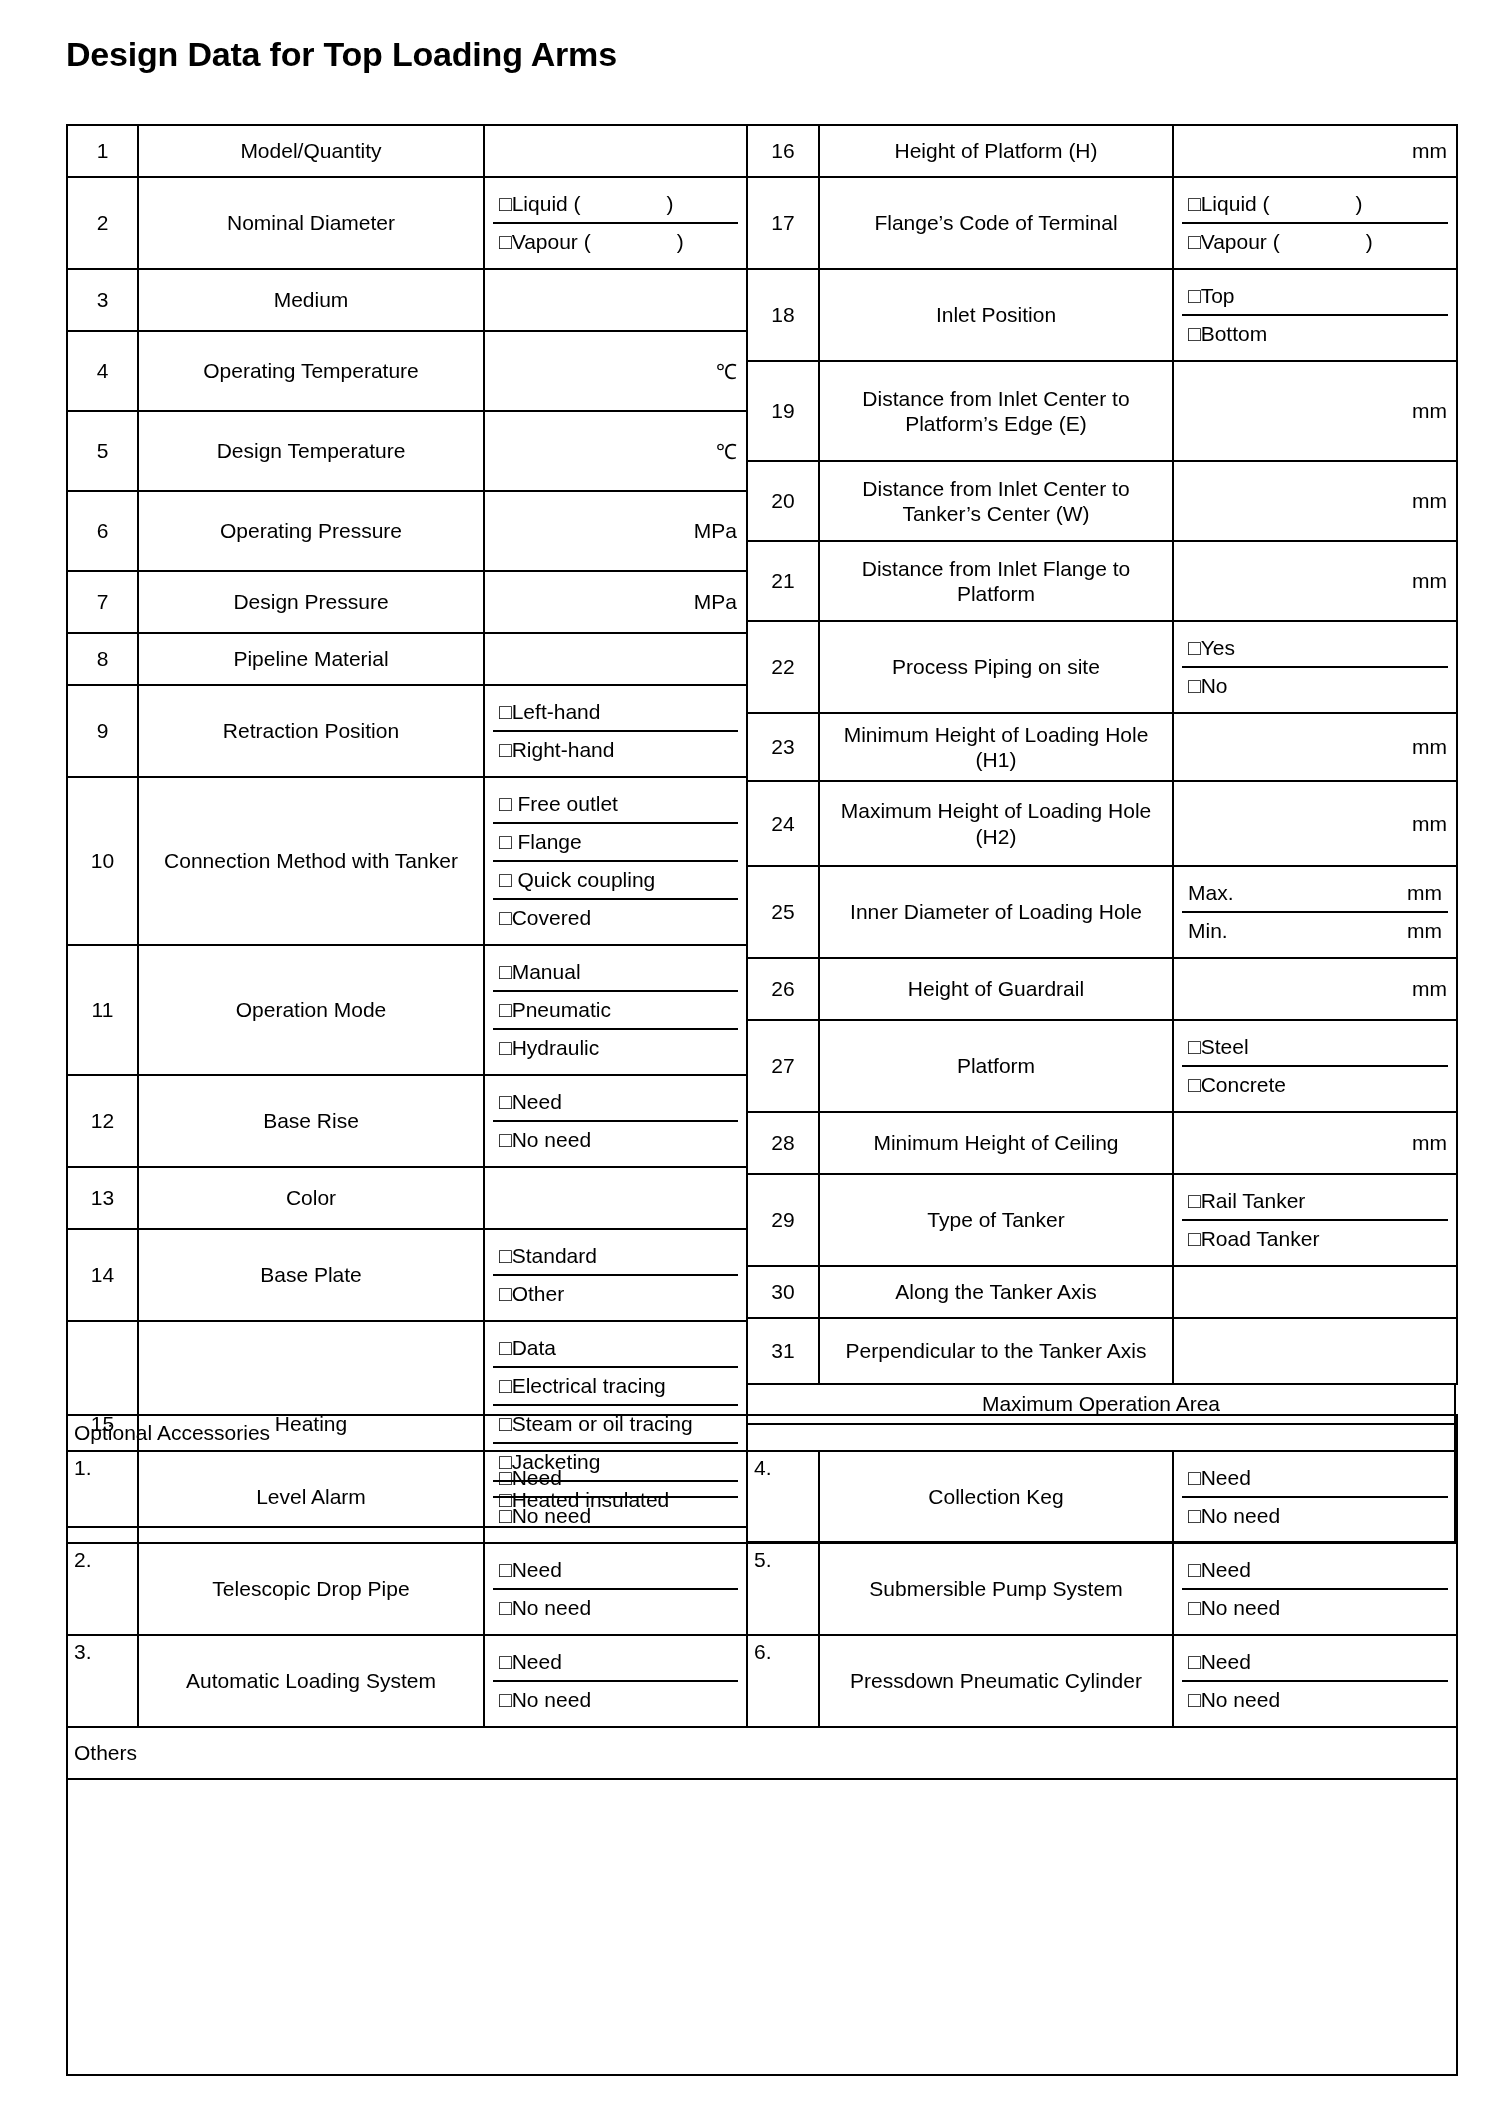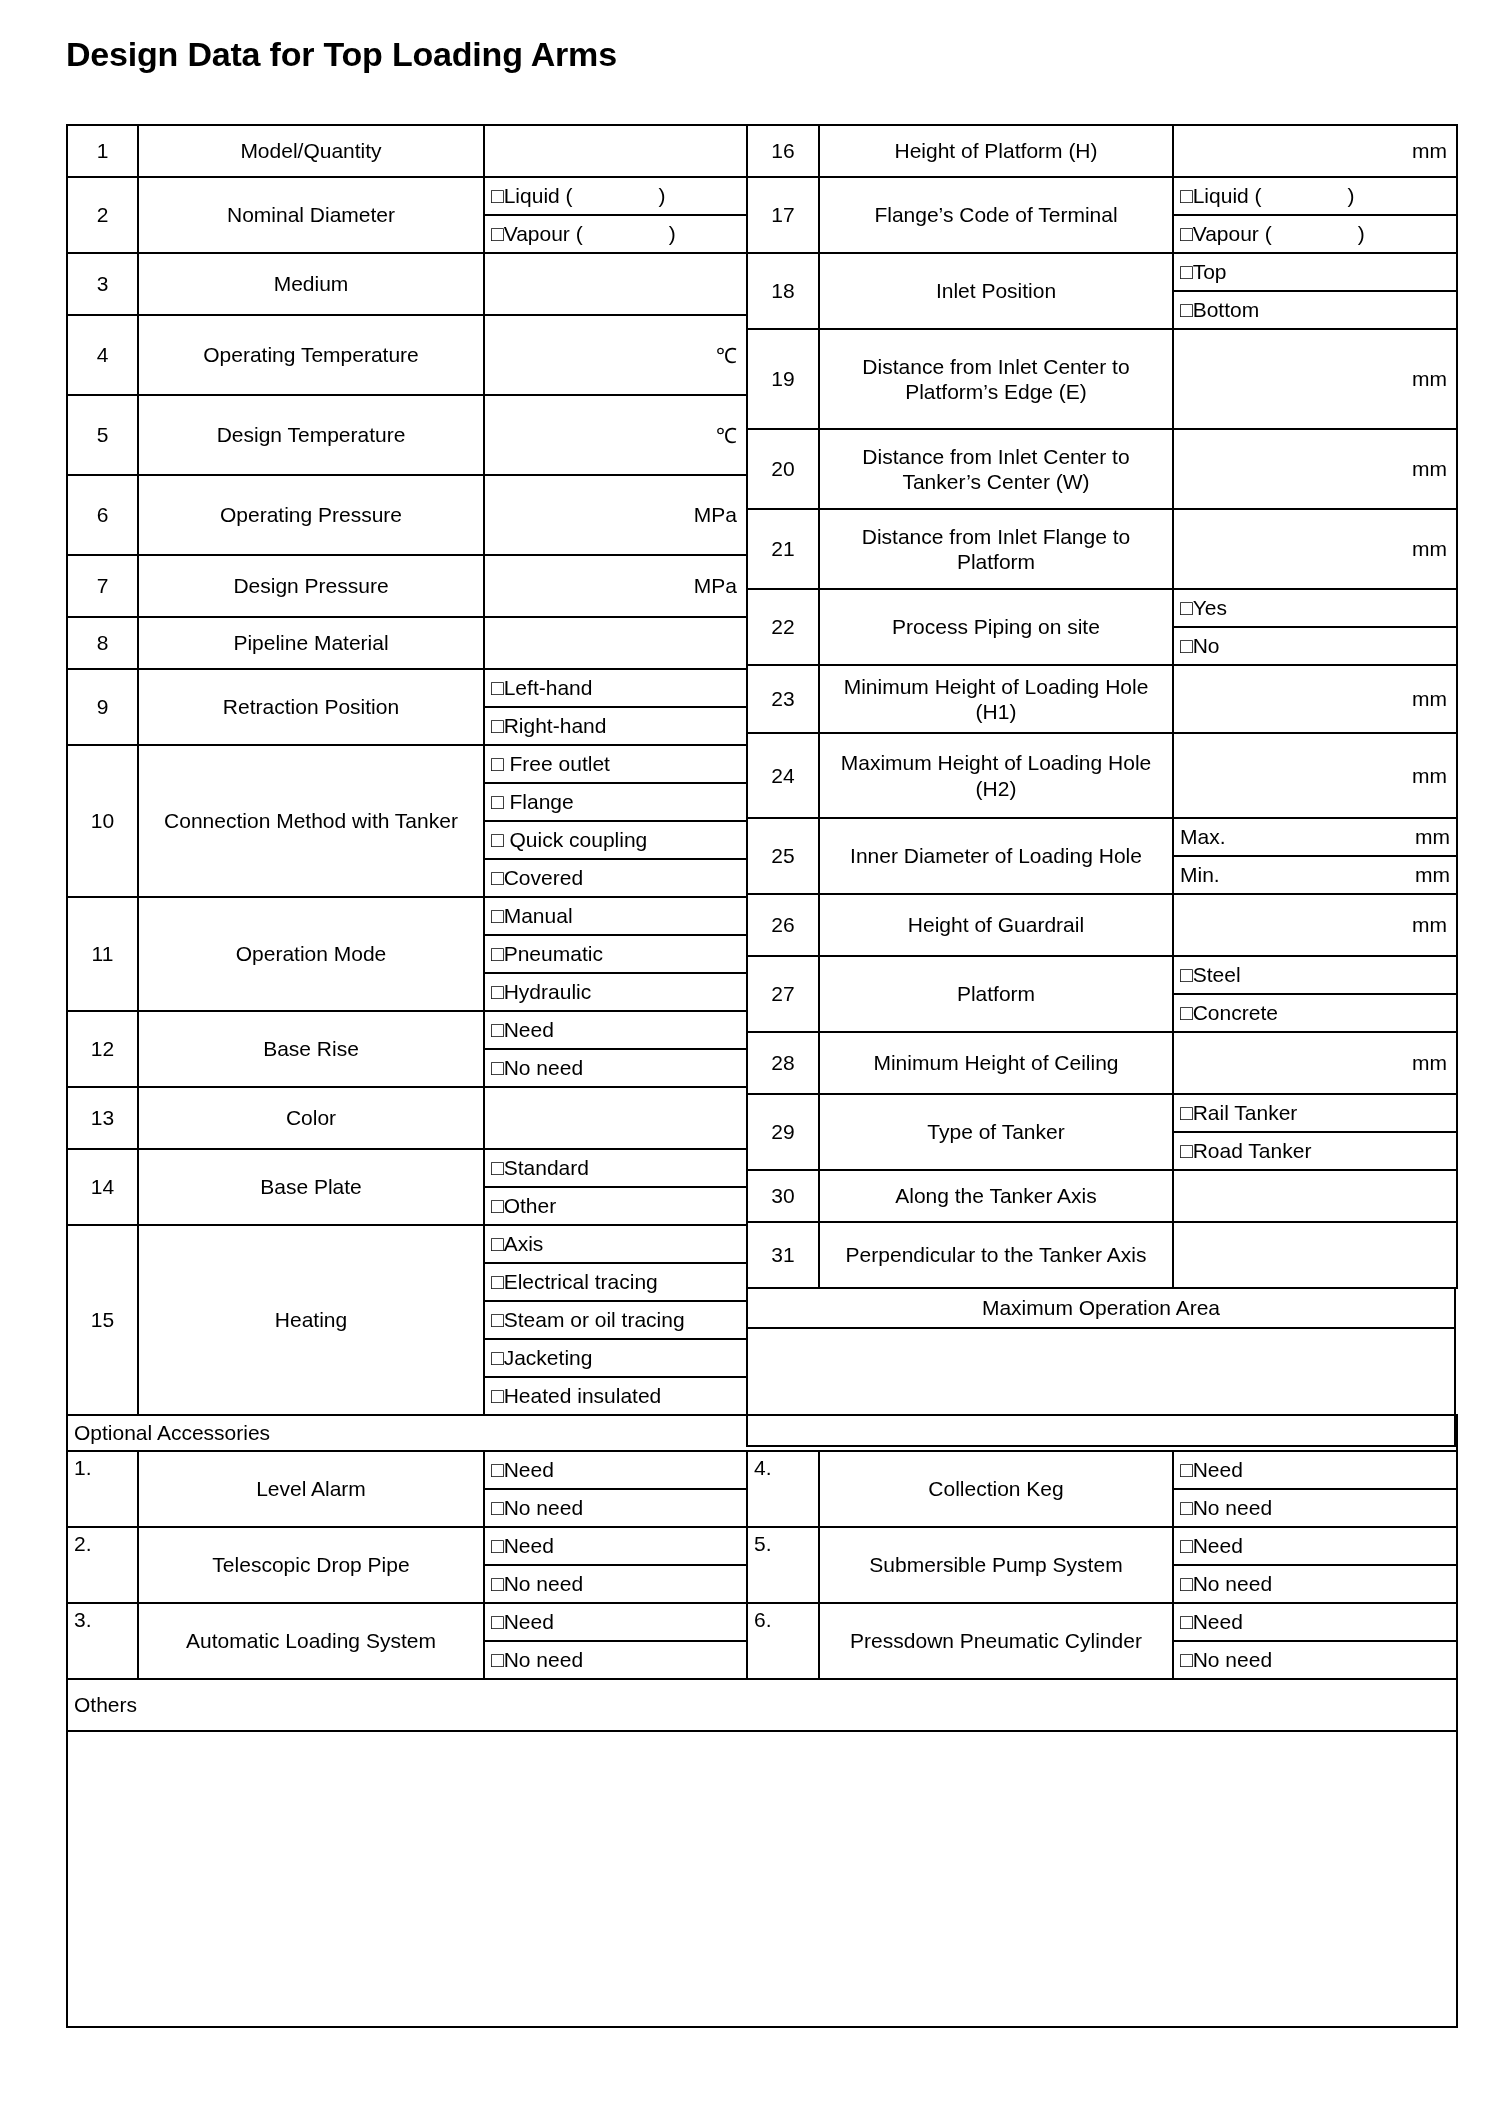--- a/index.html
+++ b/index.html
@@ -212,21 +212,21 @@
     font-size: 21px;
   }
   table.ht > tbody > tr > td {
     border: 2px solid #000;
     padding: 0;
     vertical-align: middle;
   }
   table.ht td.num   { text-align: center; width: 71px; }
   table.ht td.label { text-align: center; padding: 3px 17px; line-height: 1.2; }
   table.ht td.val   { text-align: right;  padding: 3px 9px; }
-  table.ht td.cbcell{ padding: 0; }
+  table.ht td.cbcell{ padding: 8px; }
   .wide-section {
     position: absolute;
     left: 66px;
     width: 1390px;
   }
 </style>
 
 <div class="grid" style="height: 1292px;">
   <div class="half left">
     <table class="ht">
@@ -381,21 +381,21 @@
               </table>
             </td>
           </tr>
           <tr style="height:160px">
             <td class="num">15</td>
             <td class="label">Heating</td>
             <td class="cbcell">
               <table class="opts">
                 <tbody>
                   <tr>
-                    <td><span>□Axis</span></td>
+                    <td><span>□Data</span></td>
                   </tr>
                   <tr>
                     <td><span>□Electrical tracing</span></td>
                   </tr>
                   <tr>
                     <td><span>□Steam or oil tracing</span></td>
                   </tr>
                   <tr>
                     <td><span>□Jacketing</span></td>
                   </tr>

